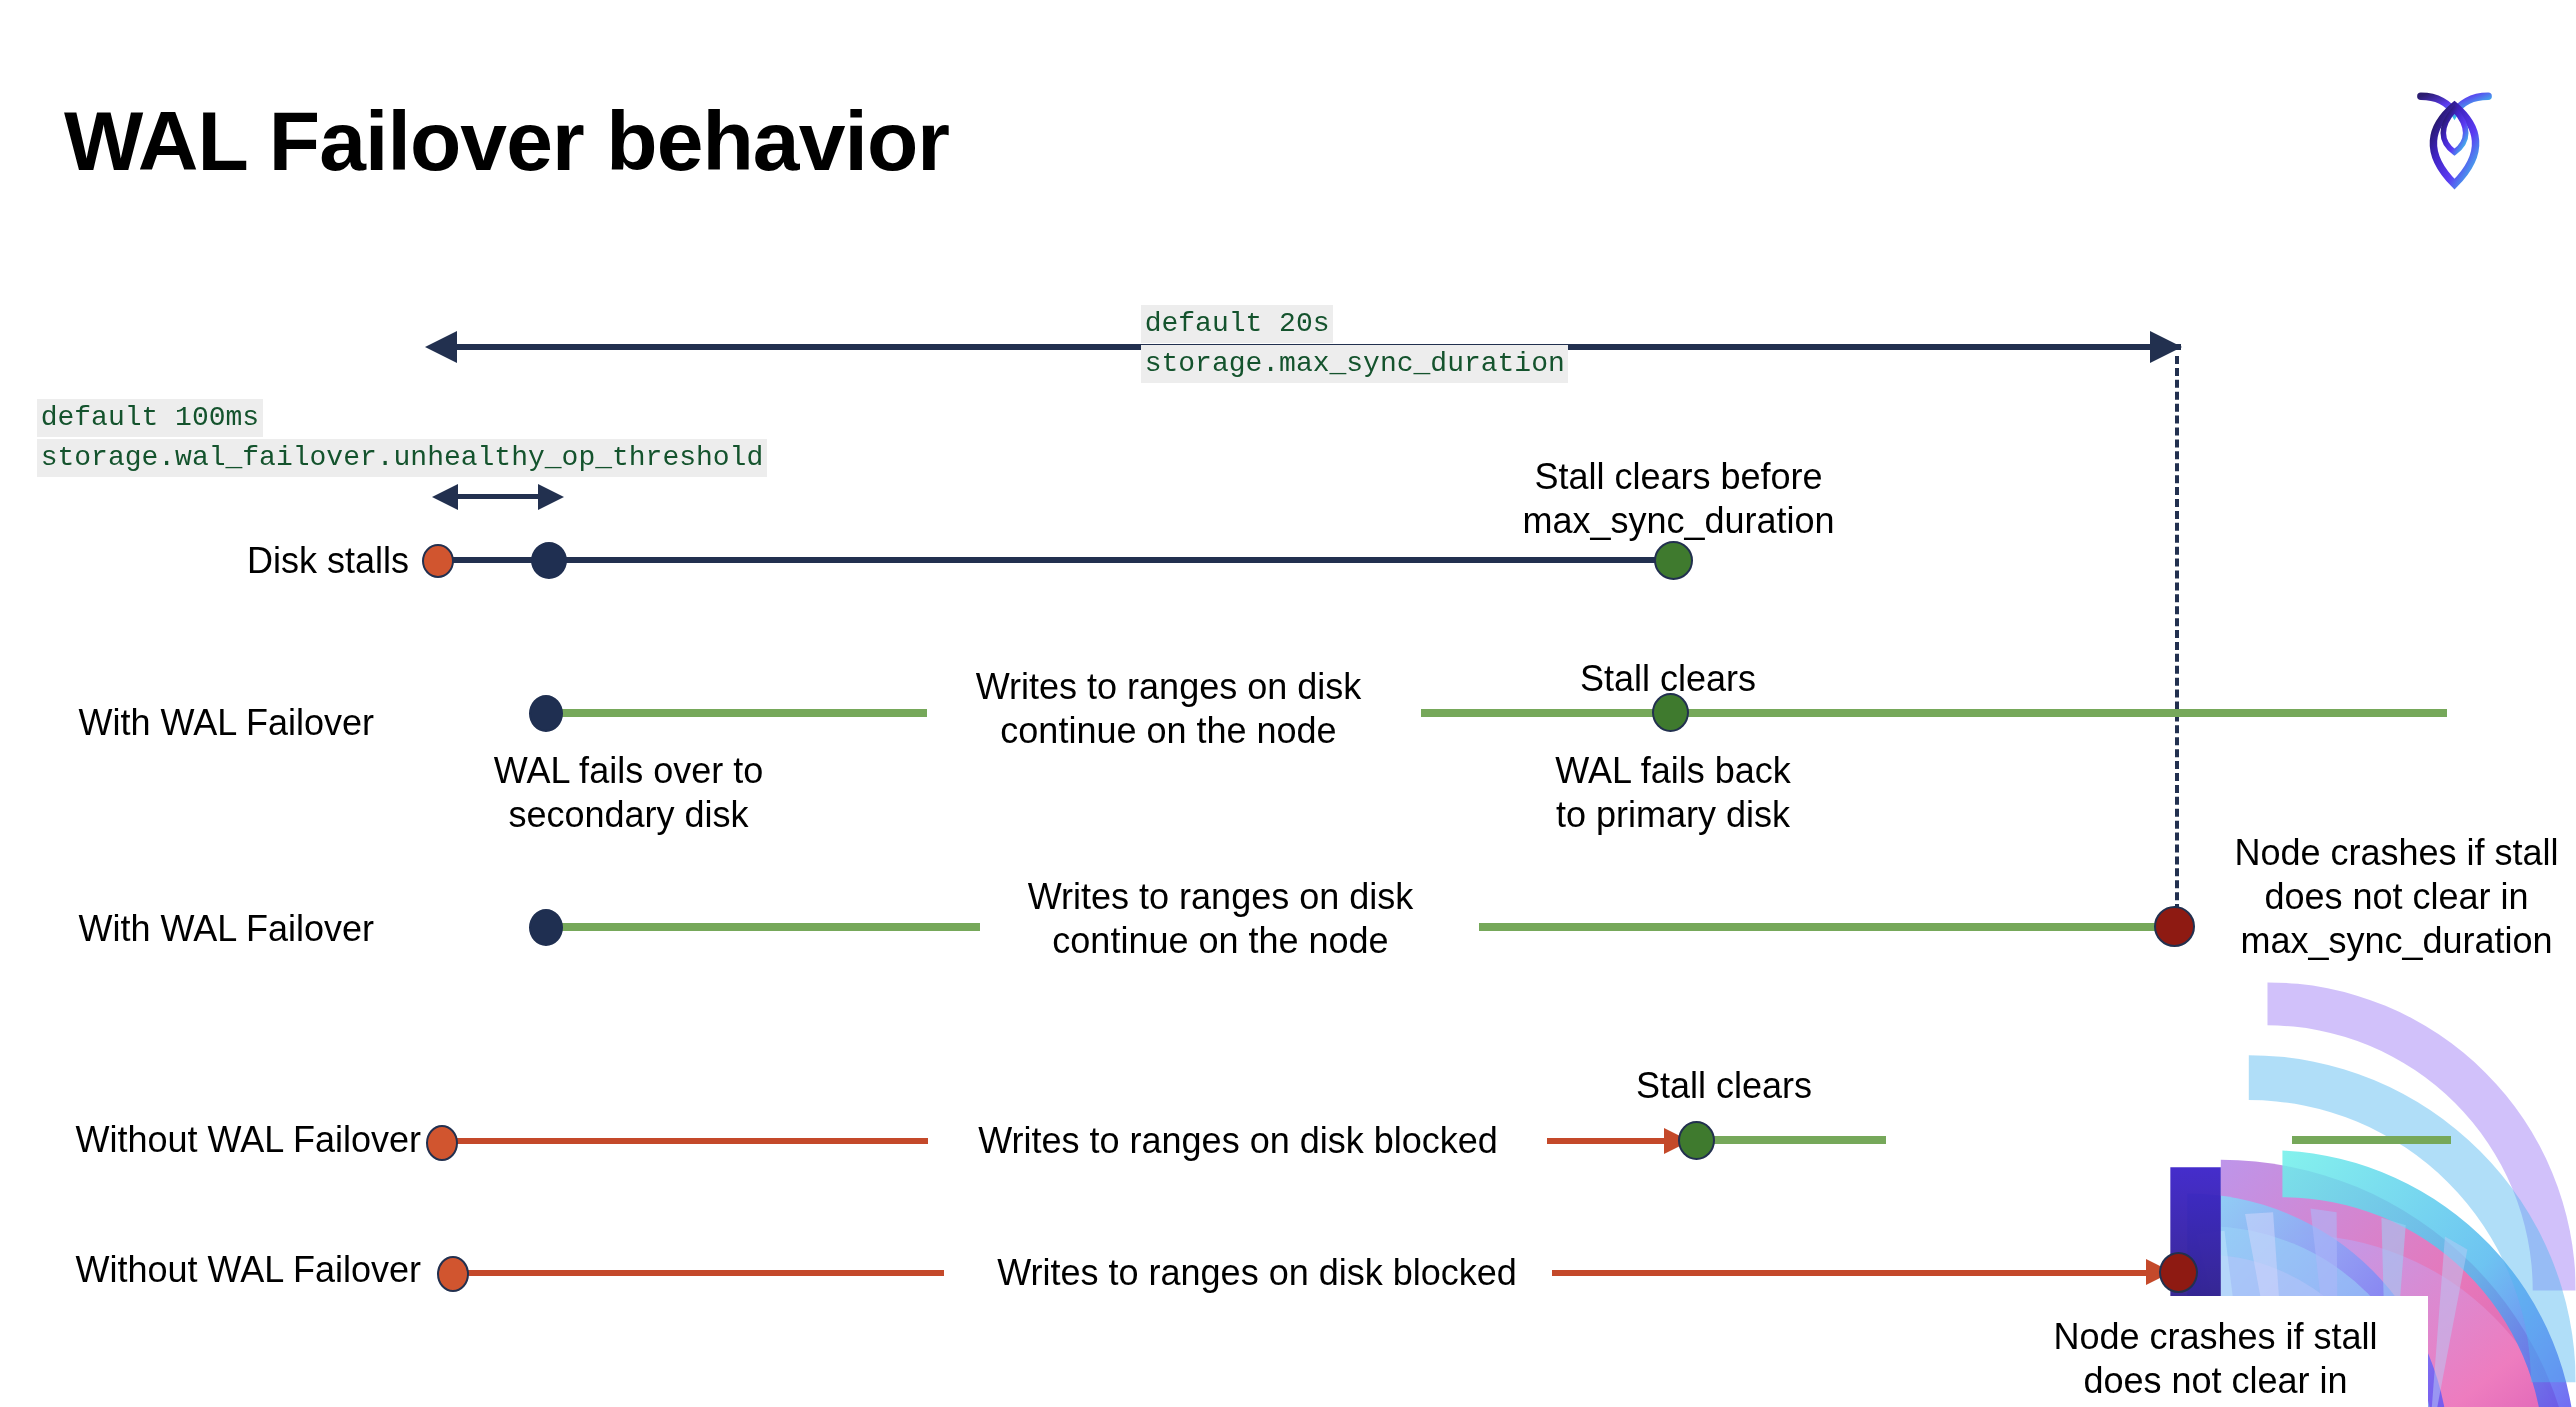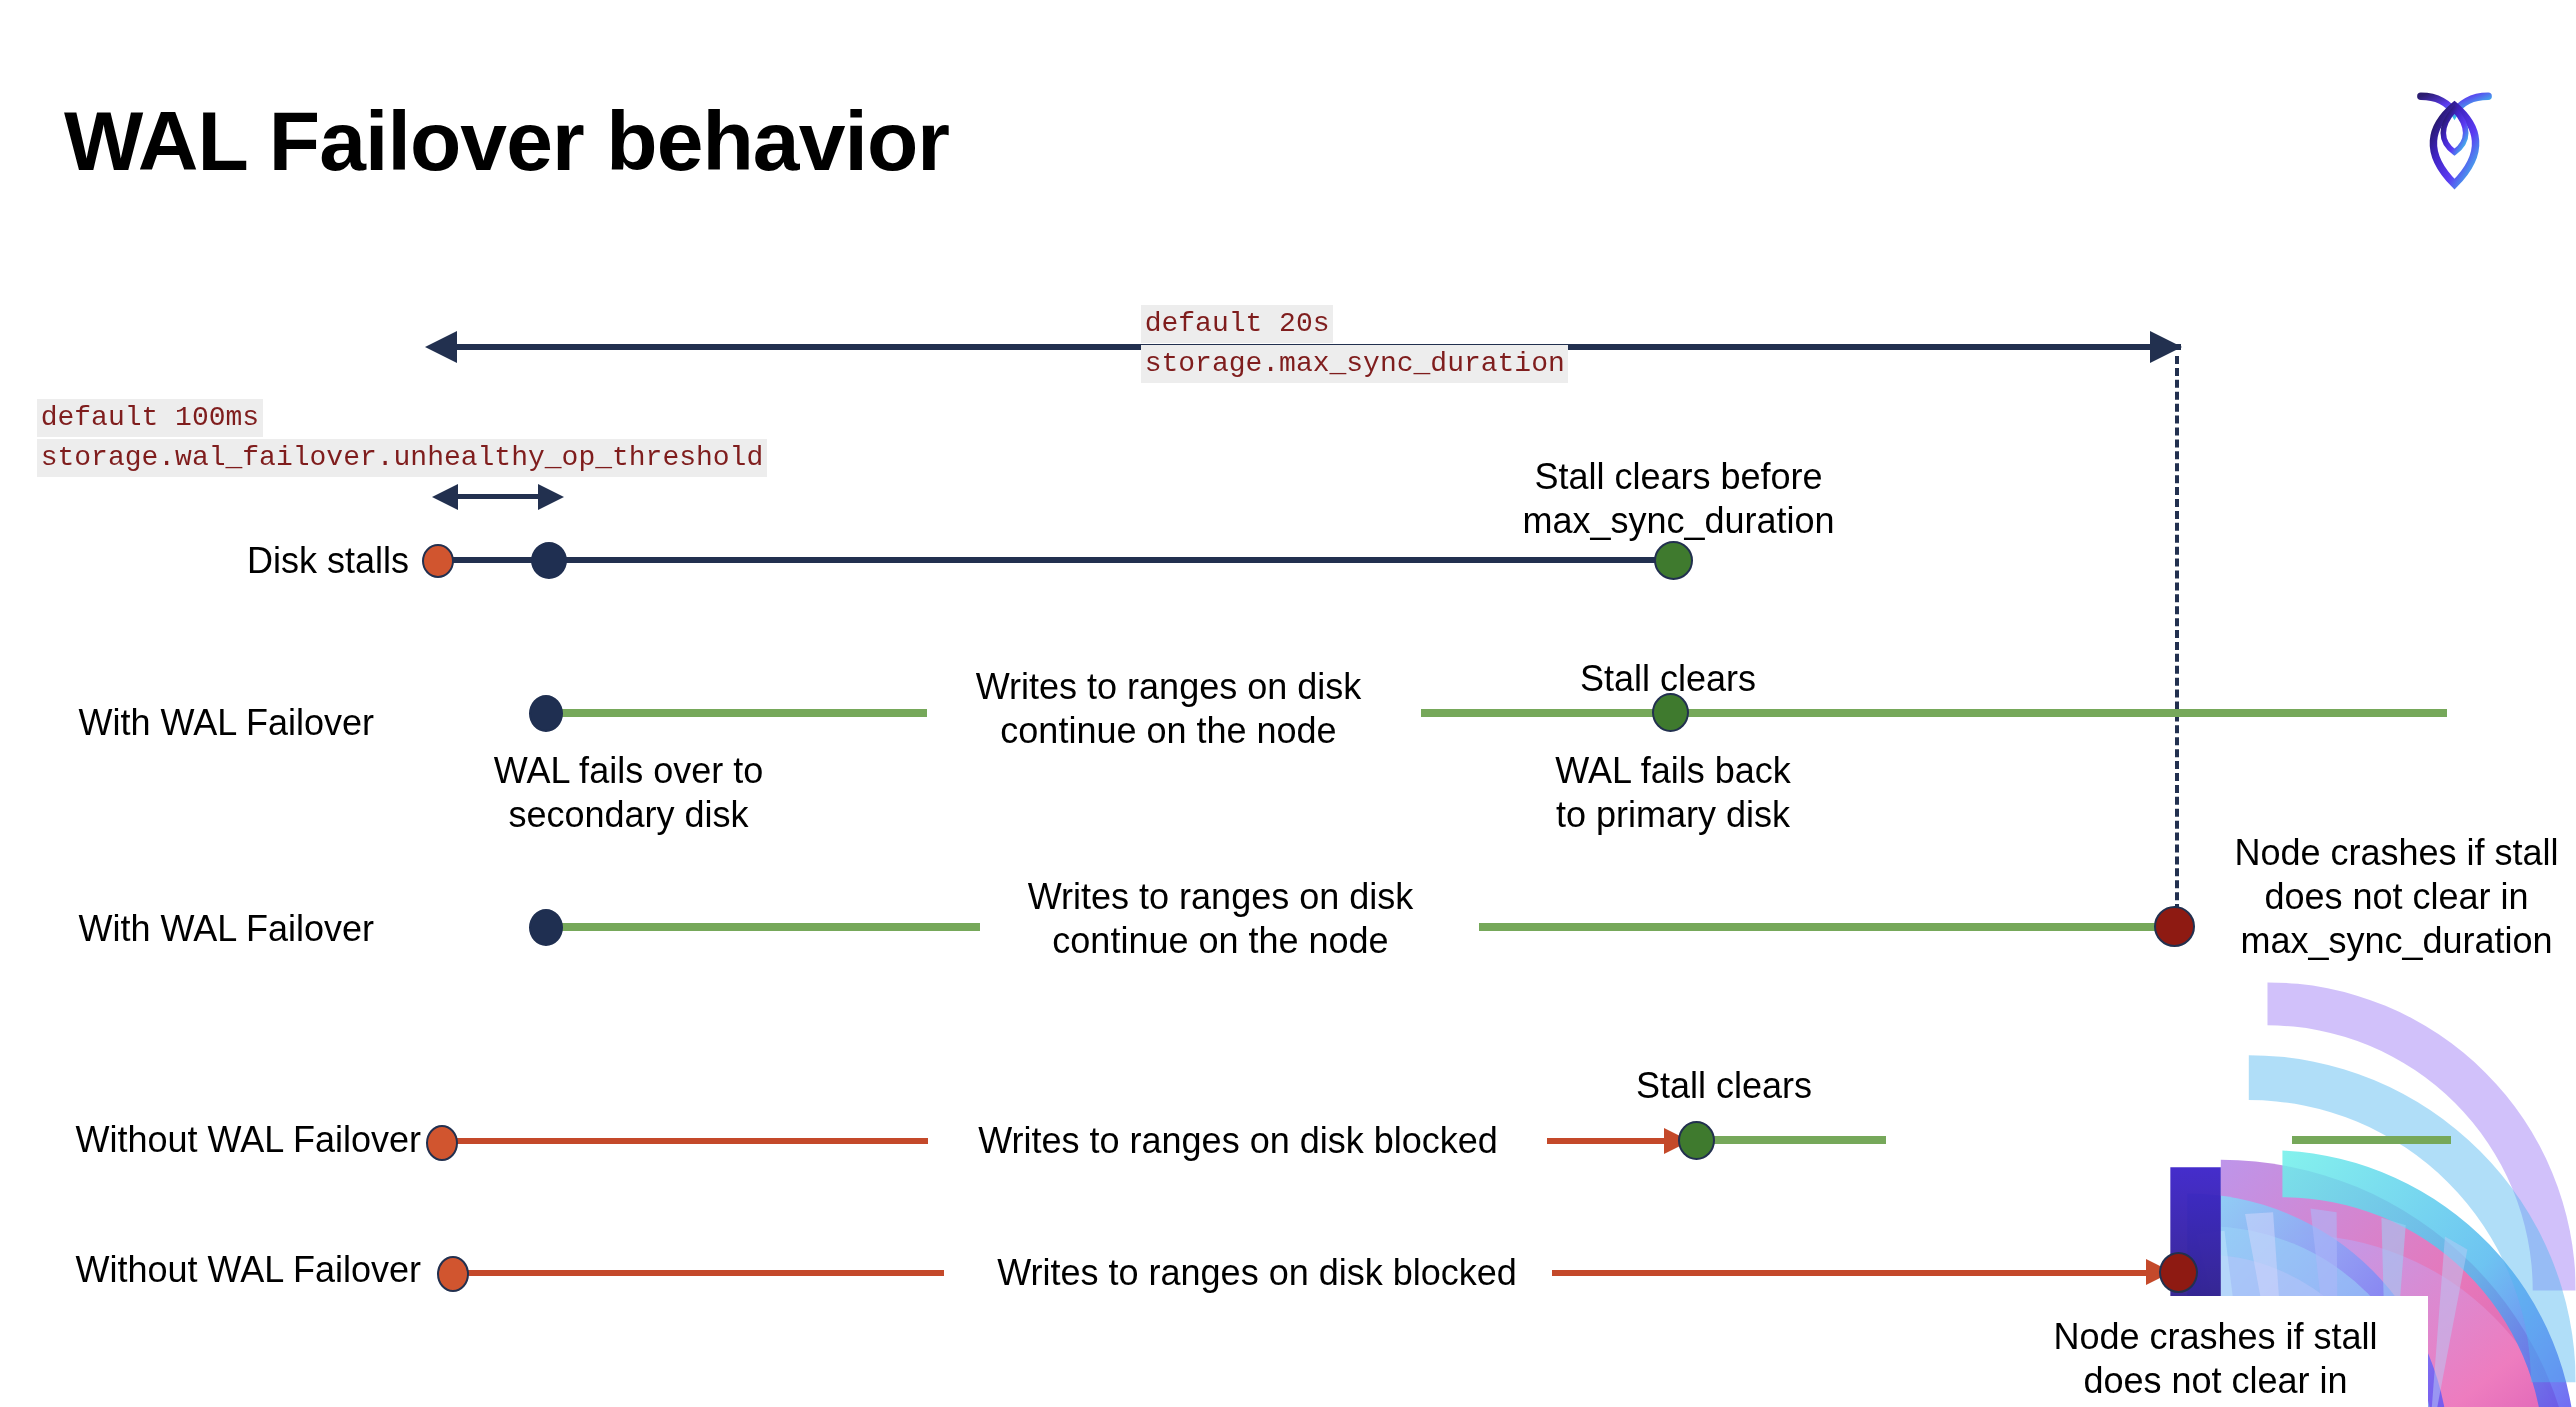--- a/index.html
+++ b/index.html
@@ -65,21 +65,21 @@
     height: 538px;
     overflow: hidden;
     pointer-events: none;
   }
 
   
   .code-chip {
     position: absolute;
     font-family: "Liberation Mono", monospace;
     font-size: 28px;
-    color: #7f1d1d;
+    color: #14532d;
     background: #ededed;
     white-space: nowrap;
     line-height: 1.28;
     padding: 0.9px 3.7px;
   }
 
   
   .row-label {
     position: absolute;
     font-size: 36px;

